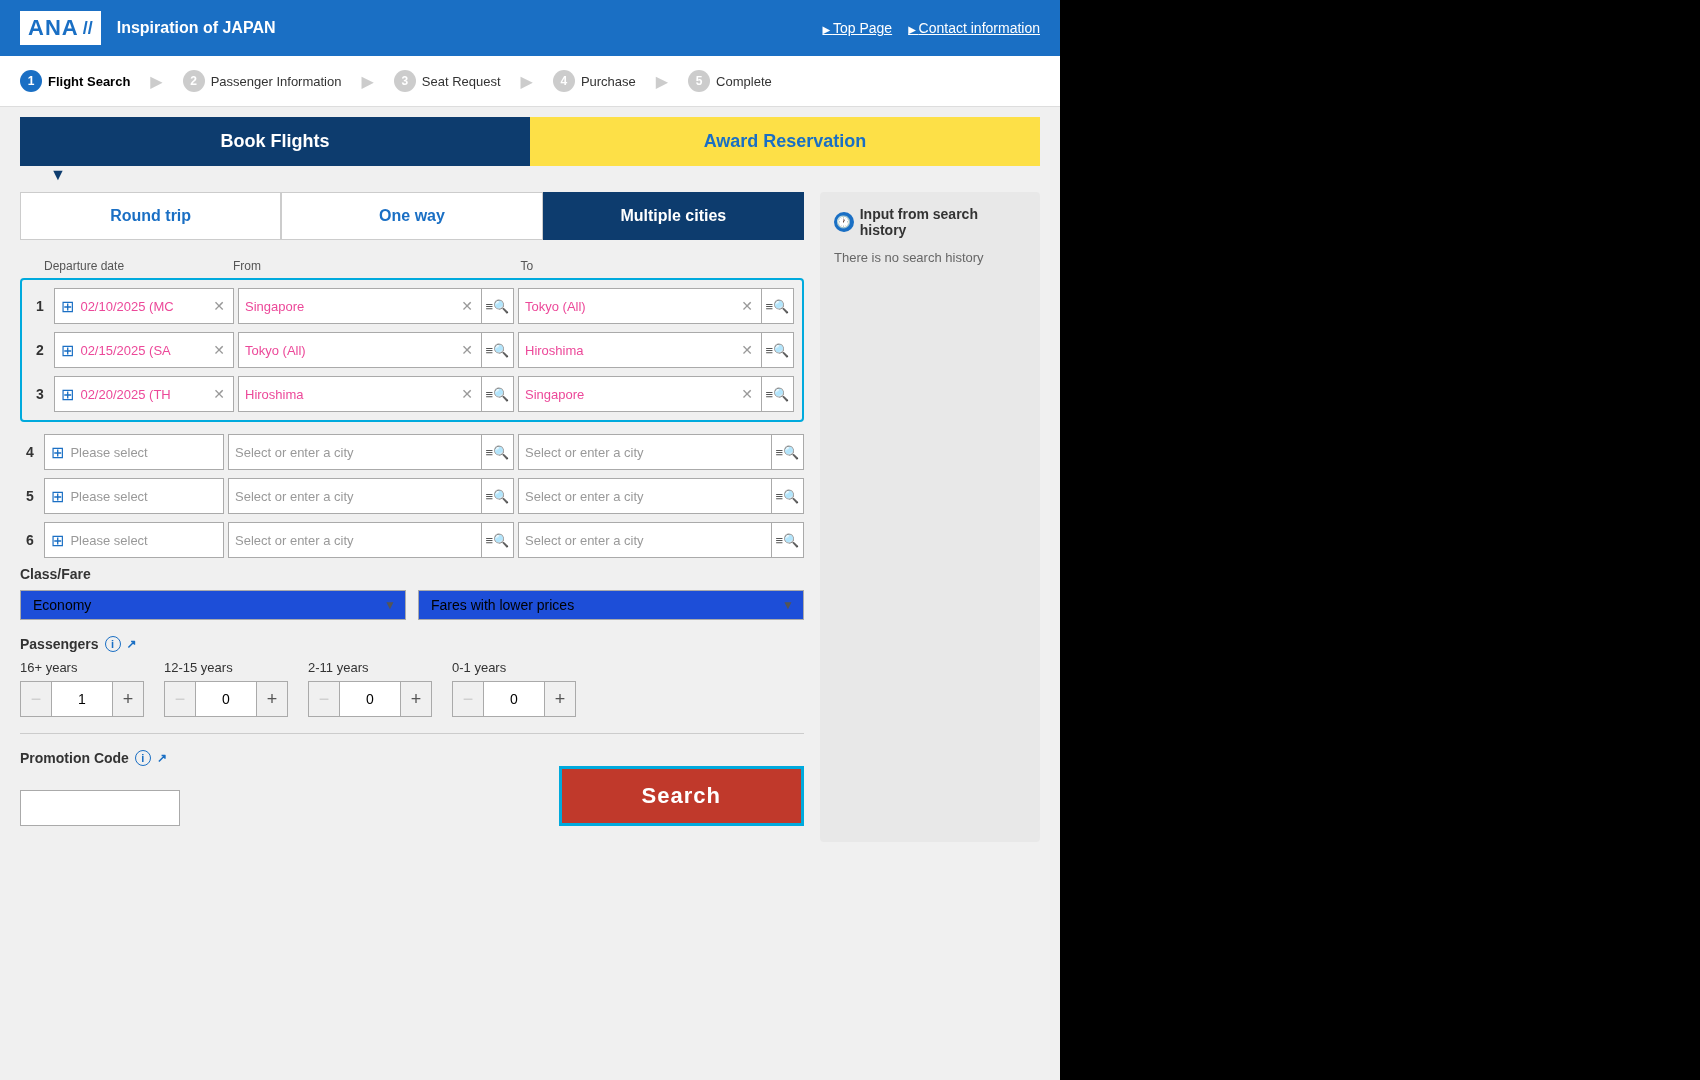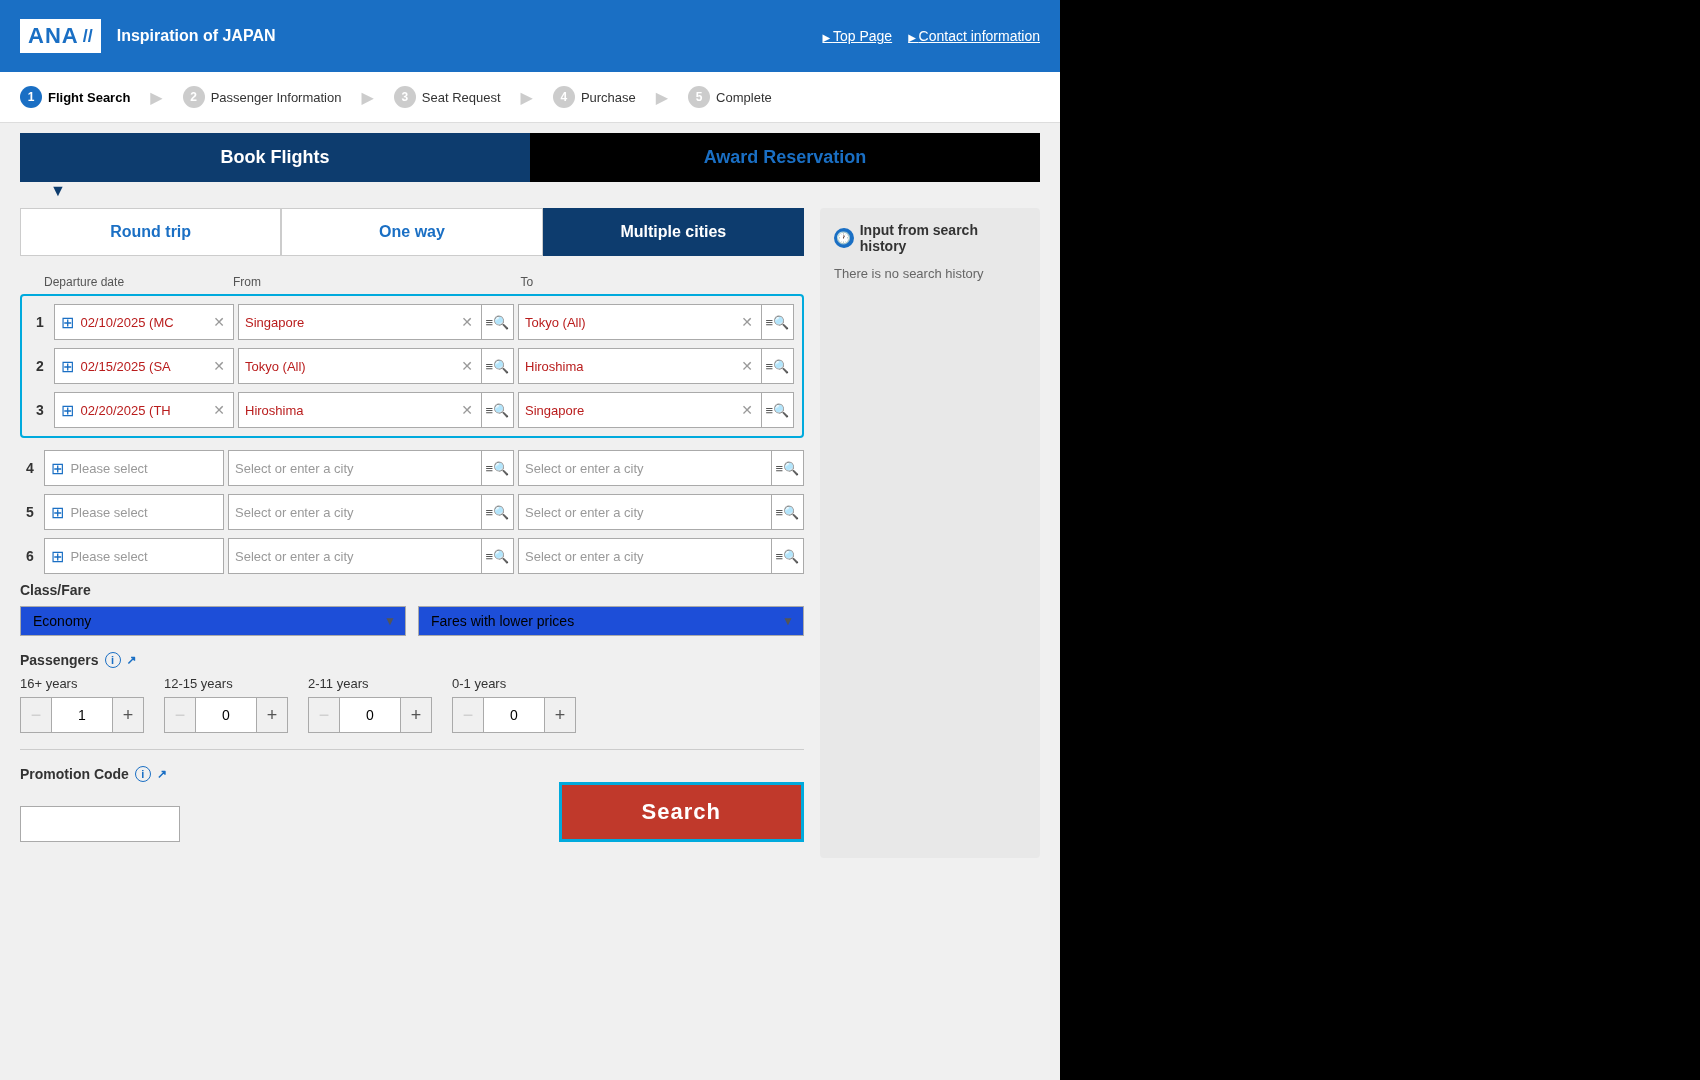--- a/index.html
+++ b/index.html
@@ -11,21 +11,21 @@
       min-height: 1080px;
     }
 
     
     .header {
       background: #1a6fc4;
       display: flex;
       align-items: center;
       justify-content: space-between;
       padding: 0 20px;
-      height: 72px;
+      height: 56px;
     }
     .header-logo {
       display: flex;
       align-items: center;
       gap: 10px;
     }
     .logo-box {
       background: white;
       padding: 4px 8px;
       display: flex;
@@ -126,21 +126,21 @@
       font-size: 18px;
       font-weight: bold;
       cursor: pointer;
       border: none;
     }
     .booking-tab.active {
       background: #0d3c6e;
       color: white;
     }
     .booking-tab.inactive {
-      background: #000000;
+      background: #fde047;
       color: #1a6fc4;
     }
     .tab-arrow {
       text-align: left;
       padding-left: 30px;
       margin-bottom: 8px;
     }
     .tab-arrow::before {
       content: '▼';
       color: #0d3c6e;
@@ -259,21 +259,21 @@
     .city-input {
       flex: 1;
     }
     .city-input-wrapper {
       display: flex;
       align-items: center;
       flex: 1;
     }
     .input-text {
       flex: 1;
-      color: #b91c1c;
+      color: #ec4899;
       font-size: 13px;
     }
     .input-placeholder {
       flex: 1;
       color: #999;
       font-size: 13px;
     }
     .clear-btn {
       background: none;
       border: none;

